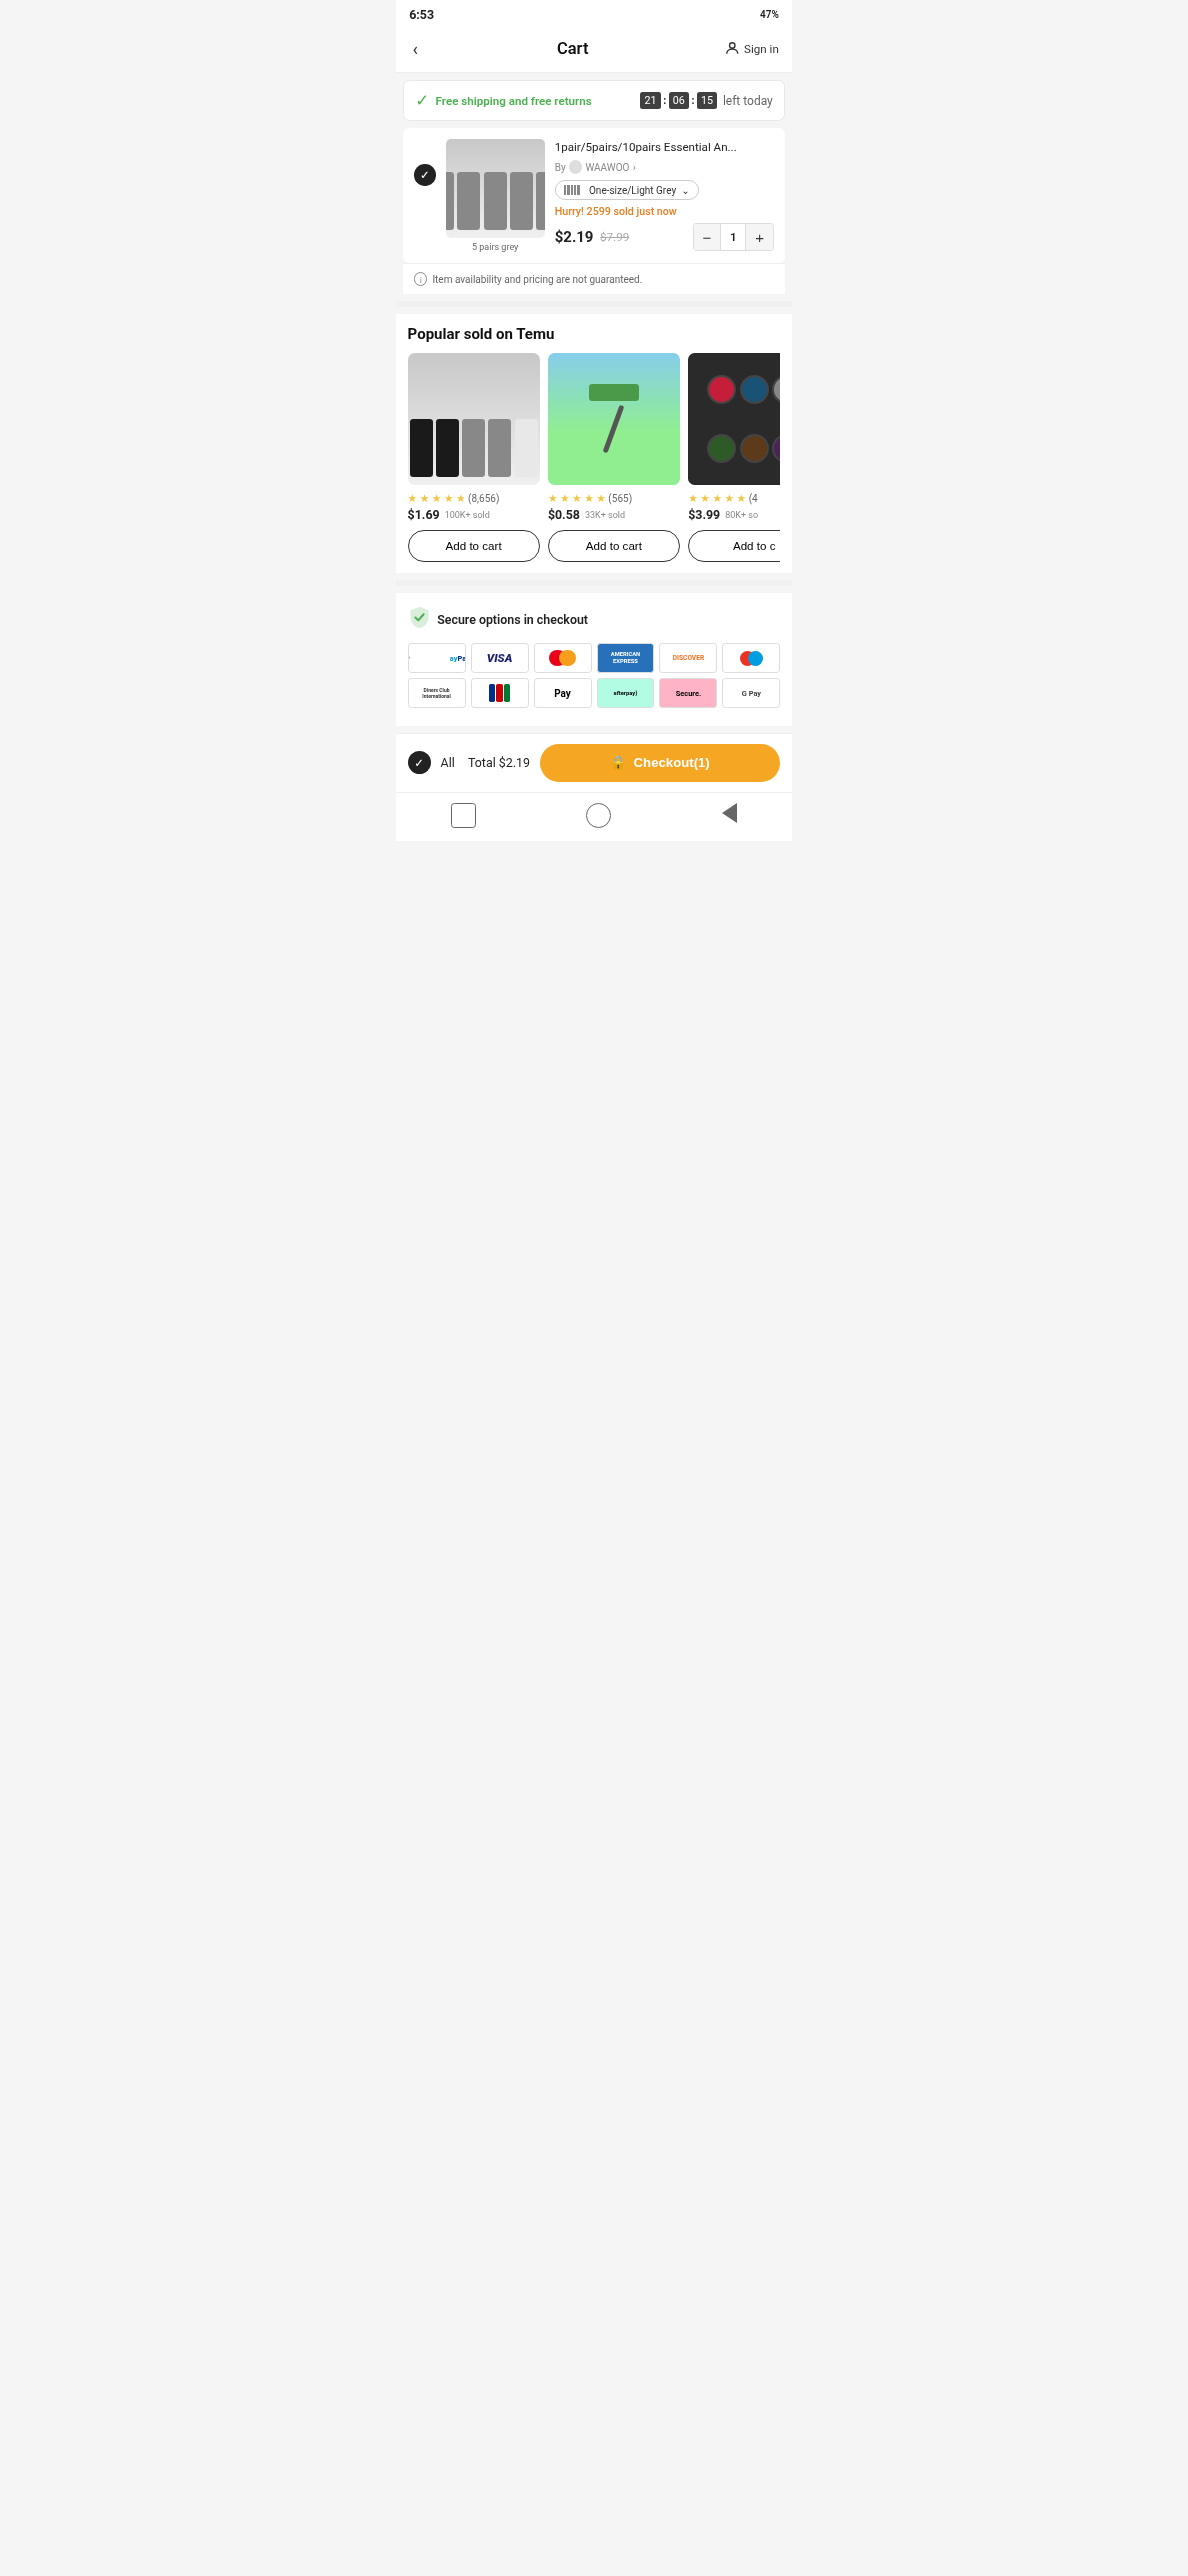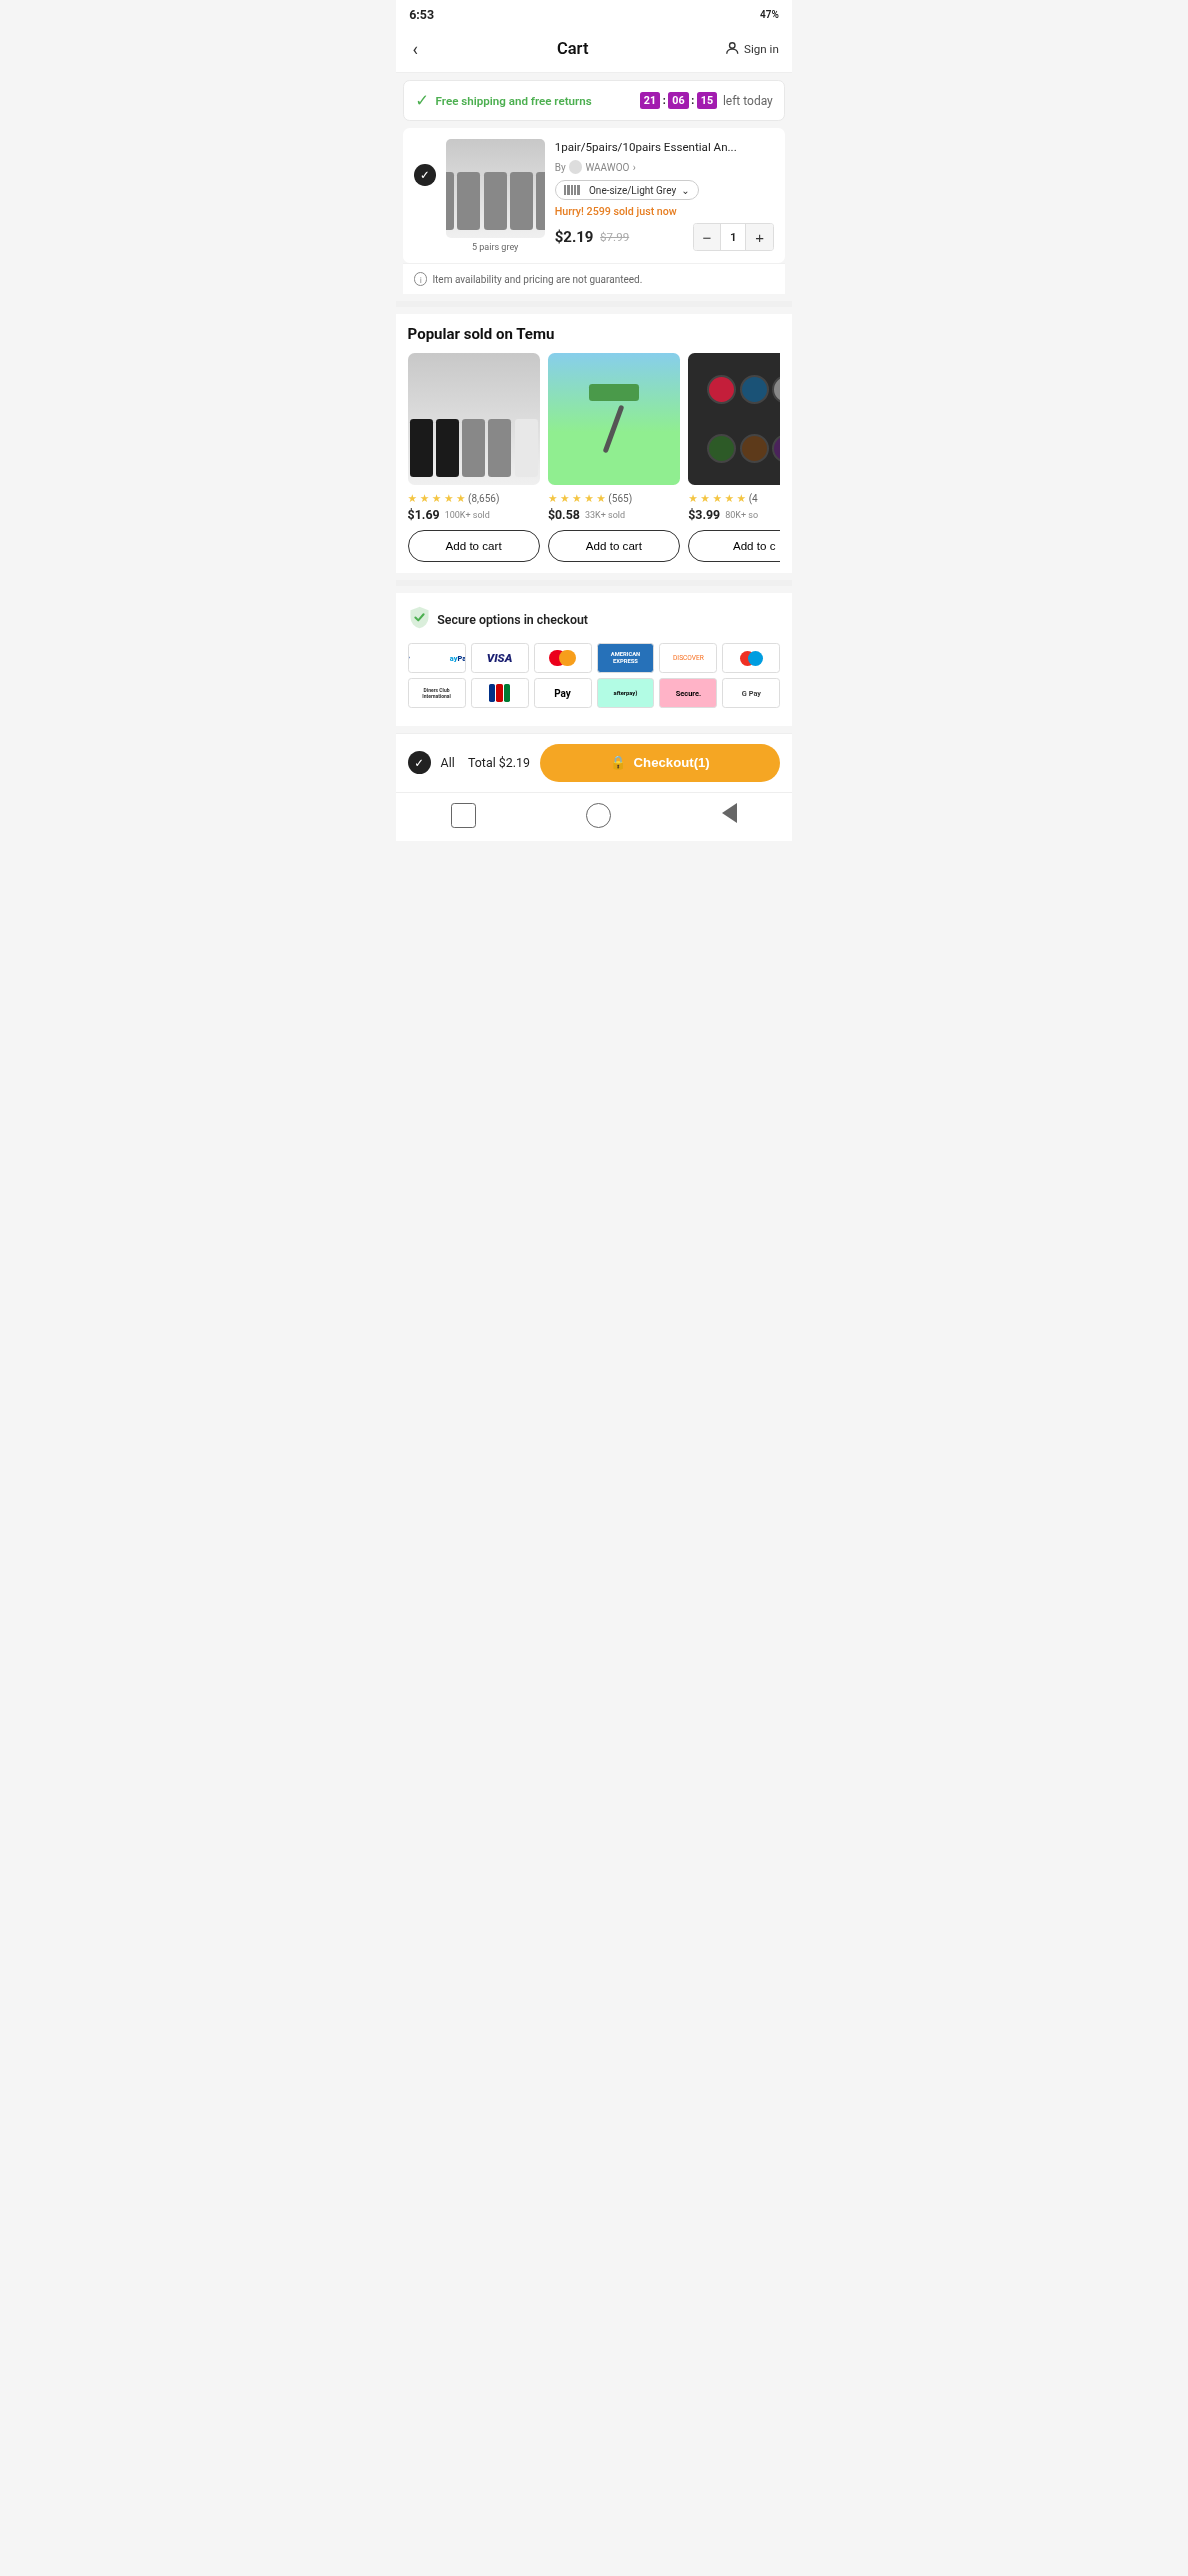--- a/index.html
+++ b/index.html
@@ -87,25 +87,25 @@
       flex: 1;
     }
     .countdown {
       display: flex;
       align-items: center;
       gap: 2.5px;
       font-size: 10.7px;
       color: #333;
     }
     .countdown-block {
-      background: #a21caf;
+      background: #404040;
       color: #fff;
       padding: 1.7px 4.1px;
       border-radius: 2.5px;
-      font-weight: 700;
+      font-weight: 400;
       font-size: 10.7px;
       min-width: 20px;
       text-align: center;
     }
     .countdown-sep { font-weight: 700; color: #222; }
     .countdown-label { font-size: 12px; color: #666; margin-left: 3.3px; }
 
     
     .cart-item {
       background: #fff;
@@ -449,21 +449,21 @@
     .card-paypal { background: #fff; }
     .card-paypal-text { color: #003087; font-size: 7.4px; font-weight: 800; }
     .card-paypal-text span { color: #009cde; margin-left: 40px; }
     .card-visa { background: #fff; }
     .card-visa-text { color: #1a1f71; font-size: 11.6px; font-weight: 900; font-style: italic; }
     .card-mastercard { background: #fff; display: flex; gap: -3.3px; }
     .mc-circle { width: 16.5px; height: 16.5px; border-radius: 50%; }
     .mc-red { background: #eb001b; }
     .mc-orange { background: #f79e1b; margin-left: -6.6px; }
     .card-amex { background: #2671b9; color: #fff; font-size: 5.8px; text-align: center; line-height: 1.2; }
-    .card-discover { background: #fff; color: #f76f20; font-size: 6.6px; font-weight: 400; justify-content: center; }
+    .card-discover { background: #fff; color: #f76f20; font-size: 6.6px; font-weight: 700; justify-content: center; }
     .card-maestro { background: #fff; }
     .maestro-circles { display: flex; }
     .mae-red { width: 15px; height: 15px; border-radius: 50%; background: #ef3124; }
     .mae-blue { width: 15px; height: 15px; border-radius: 50%; background: #009de0; margin-left: -6.6px; }
     .card-diners { background: #fff; font-size: 5px; color: #333; text-align: center; }
     .card-jcb { background: #fff; display: flex; gap: 0.8px; }
     .jcb-stripe { width: 6.6px; height: 18px; border-radius: 1.7px; }
     .jcb-blue { background: #003087; }
     .jcb-red { background: #cc0000; }
     .jcb-green { background: #007a33; }

